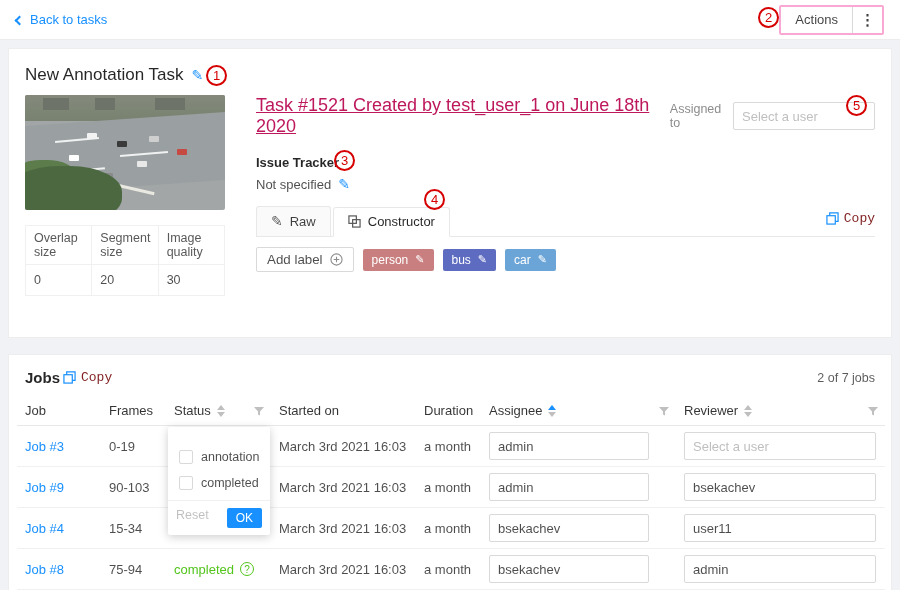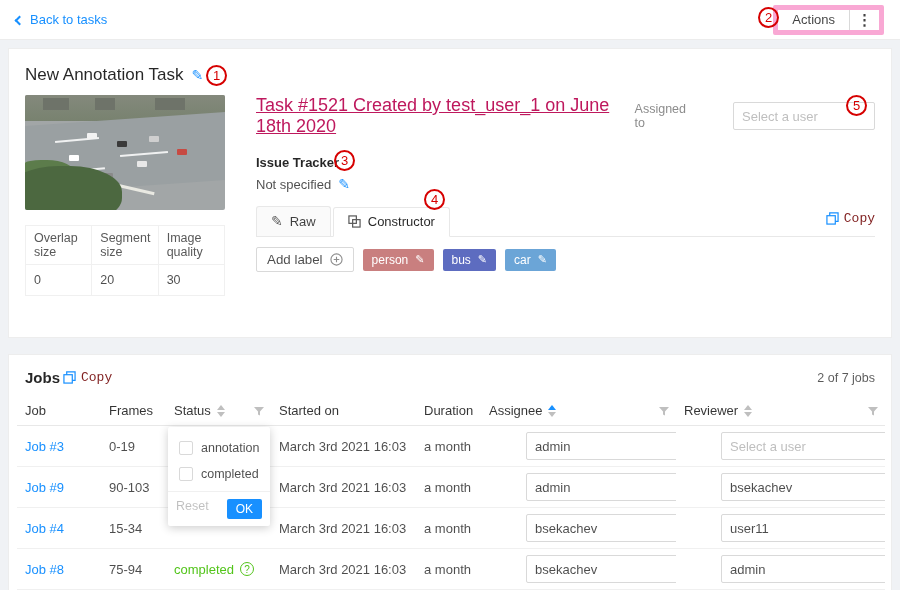--- a/index.html
+++ b/index.html
@@ -12,21 +12,21 @@
     color:rgba(0,0,0,0.65);
     font-size:13px;
   }
   
   .topbar { position:absolute; top:0; left:0; right:0; height:40px; background:#fff;
             display:flex; align-items:center; justify-content:space-between; padding:0 16px;
             border-bottom:1px solid #ececec; }
   .back-link { color:#1890ff; display:flex; gap:7px; align-items:center; cursor:pointer; }
   .chev { width:7px; height:7px; border-left:2px solid #1890ff; border-bottom:2px solid #1890ff;
           transform:rotate(45deg); margin-top:1px; }
-  .actions-btn { display:flex; border:5px solid #f9a8d4; border-radius:2px; background:#fff;
+  .actions-btn { display:flex; border:2px solid #f9a8d4; border-radius:2px; background:#fff;
                  height:30px; align-items:stretch; cursor:pointer; }
   .actions-main { padding:0 14px; display:flex; align-items:center; color:rgba(0,0,0,0.75); }
   .actions-more { width:30px; display:flex; align-items:center; justify-content:center;
                   border-left:1px solid #d9d9d9; font-size:15px; color:rgba(0,0,0,0.75); font-weight:bold; }
   
   .callout { position:absolute; width:21px; height:21px; border:2px solid #d60000; border-radius:50%;
              color:#d60000; display:flex; align-items:center; justify-content:center;
              font-size:13px; z-index:60; background:transparent; }
   
   .task-card { position:absolute; top:48px; left:8px; width:884px; height:290px; background:#fff;
@@ -95,30 +95,30 @@
   .th-inner { display:flex; align-items:center; }
   .sorter { display:inline-flex; flex-direction:column; margin-left:6px; cursor:pointer; }
   .caret-up { width:0; height:0; border-left:4px solid transparent; border-right:4px solid transparent;
               border-bottom:5px solid #bfbfbf; margin-bottom:2px; }
   .caret-down { width:0; height:0; border-left:4px solid transparent; border-right:4px solid transparent;
                 border-top:5px solid #bfbfbf; }
   .caret-up.active { border-bottom-color:#1890ff; }
   .funnel { position:absolute; right:6px; top:50%; transform:translateY(-50%); cursor:pointer; line-height:0; }
   .job-link { color:#1890ff; cursor:pointer; text-decoration:none; }
   .cell-input { height:28px; border:1px solid #d9d9d9; border-radius:2px; padding:0 8px; font-size:13px;
-                color:rgba(0,0,0,0.7); font-family:inherit; outline:none; background:#fff;margin-left:37px; }
+                color:rgba(0,0,0,0.7); font-family:inherit; outline:none; background:#fff; }
   .cell-input::placeholder { color:#bfbfbf; }
   .assignee-inp { width:160px; }
   .reviewer-inp { width:192px; }
   .status-completed { font-weight:500; display:inline-flex; align-items:center; gap:6px; }
   .qcircle { width:14px; height:14px; border:1px solid #52c41a; border-radius:50%; color:#52c41a;
              font-size:10px; display:inline-flex; align-items:center; justify-content:center; }
   
   .filter-dropdown { position:absolute; left:159px; top:72px; width:102px; background:#fff;
-                     border-radius:2px; box-shadow:0 2px 10px rgba(0,0,0,0.2); z-index:30; padding-top:8px; }
+                     border-radius:2px; box-shadow:0 2px 10px rgba(0,0,0,0.2); z-index:30; padding-top:17px; }
   .fd-item { display:flex; align-items:center; gap:8px; padding:6px 11px; font-size:12.5px;
              color:rgba(0,0,0,0.7); cursor:pointer; }
   .fd-check { width:14px; height:14px; border:1px solid #d9d9d9; border-radius:2px; background:#fff; flex:none; }
   .fd-footer { border-top:1px solid #f0f0f0; margin-top:4px; padding:7px 8px; display:flex;
                justify-content:space-between; align-items:flex-start; }
   .fd-reset { color:rgba(0,0,0,0.25); font-size:12.5px; cursor:not-allowed; }
   .fd-ok { background:#1890ff; color:#fff; border:none; border-radius:2px; font-size:12px;
            padding:3px 9px; cursor:pointer; }
   svg { display:block; }
 </style>

